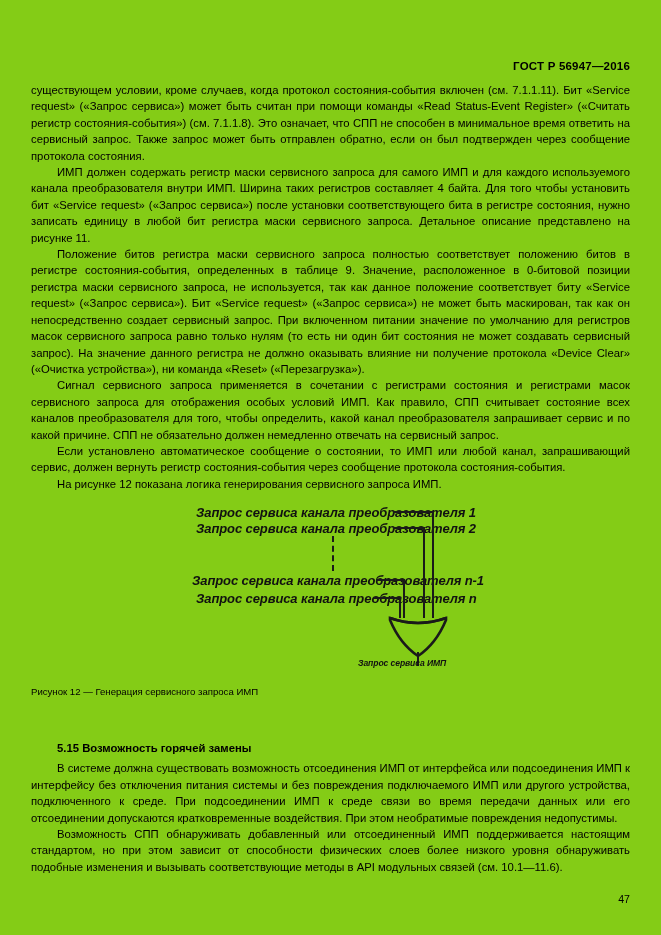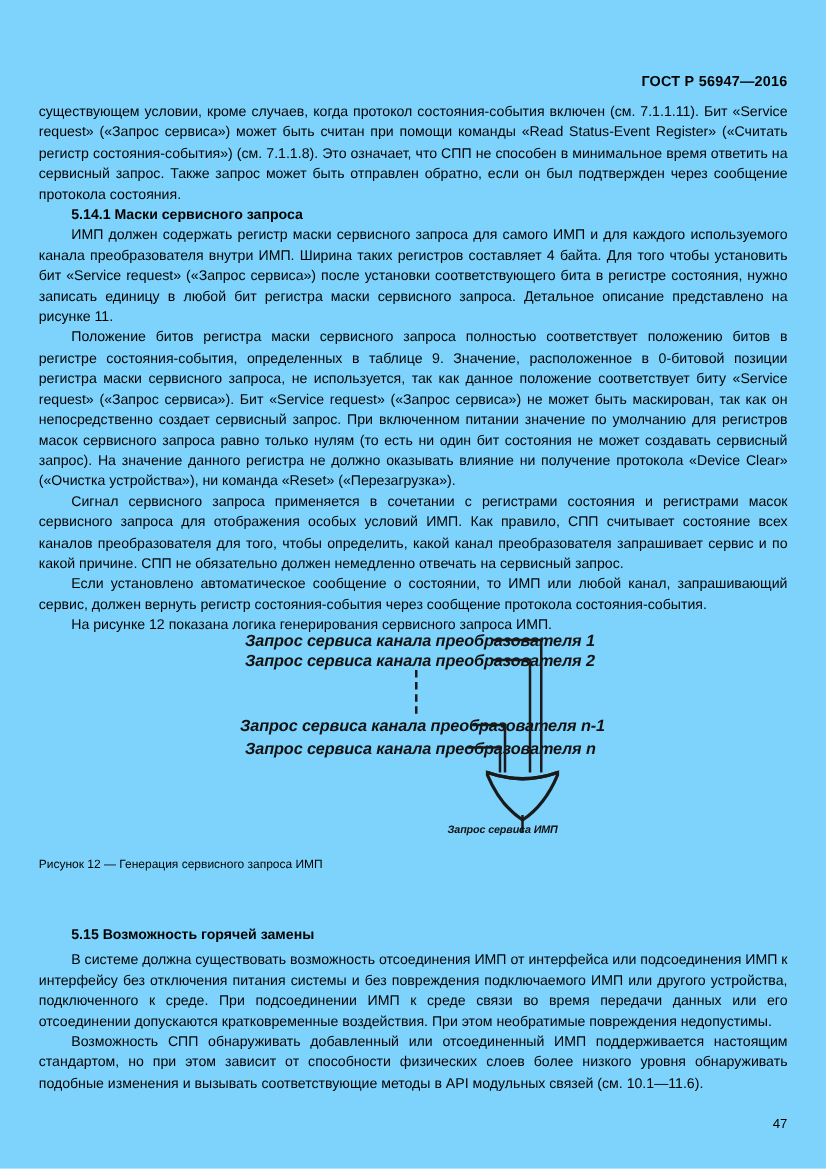--- a/index.html
+++ b/index.html
@@ -8,21 +8,21 @@
     background: #ffffff;
   }
   body {
     font-family: "Liberation Sans", sans-serif;
     color: #000000;
   }
   .page {
     position: relative;
     width: 661px;
     height: 935px;
-    background: #7dd3fc;
+    background: #84cc16;
     overflow: hidden;
     box-sizing: border-box;
   }
   .header {
     position: absolute;
     top: 60px;
     right: 31px;
     font-size: 11.5px;
     font-weight: bold;
     letter-spacing: 0.2px;
@@ -100,21 +100,20 @@
 <body>
 
 <div class="page">
 
   <div class="header">ГОСТ Р 56947—2016</div>
 
   <div class="content">
 
     <p class="body-text no-indent">существующем условии, кроме случаев, когда протокол состояния-события включен (см. 7.1.1.11). Бит «Service request» («Запрос сервиса») может быть считан при помощи команды «Read Status-Event Register» («Считать регистр состояния-события») (см. 7.1.1.8). Это означает, что СПП не способен в минимальное время ответить на сервисный запрос. Также запрос может быть отправлен обратно, если он был подтвержден через сообщение протокола состояния.</p>
 
-    <h3 class="heading">5.14.1 Маски сервисного запроса</h3>
 
     <p class="body-text">ИМП должен содержать регистр маски сервисного запроса для самого ИМП и для каждого используемого канала преобразователя внутри ИМП. Ширина таких регистров составляет 4 байта. Для того чтобы установить бит «Service request» («Запрос сервиса») после установки соответствующего бита в регистре состояния, нужно записать единицу в любой бит регистра маски сервисного запроса. Детальное описание представлено на рисунке 11.</p>
 
     <p class="body-text">Положение битов регистра маски сервисного запроса полностью соответствует положению битов в регистре состояния-события, определенных в таблице 9. Значение, расположенное в 0-битовой позиции регистра маски сервисного запроса, не используется, так как данное положение соответствует биту «Service request» («Запрос сервиса»). Бит «Service request» («Запрос сервиса») не может быть маскирован, так как он непосредственно создает сервисный запрос. При включенном питании значение по умолчанию для регистров масок сервисного запроса равно только нулям (то есть ни один бит состояния не может создавать сервисный запрос). На значение данного регистра не должно оказывать влияние ни получение протокола «Device Clear» («Очистка устройства»), ни команда «Reset» («Перезагрузка»).</p>
 
 
     <p class="body-text">Сигнал сервисного запроса применяется в сочетании с регистрами состояния и регистрами масок сервисного запроса для отображения особых условий ИМП. Как правило, СПП считывает состояние всех каналов преобразователя для того, чтобы определить, какой канал преобразователя запрашивает сервис и по какой причине. СПП не обязательно должен немедленно отвечать на сервисный запрос.</p>
 
     <p class="body-text">Если установлено автоматическое сообщение о состоянии, то ИМП или любой канал, запрашивающий сервис, должен вернуть регистр состояния-события через сообщение протокола состояния-события.</p>
 

